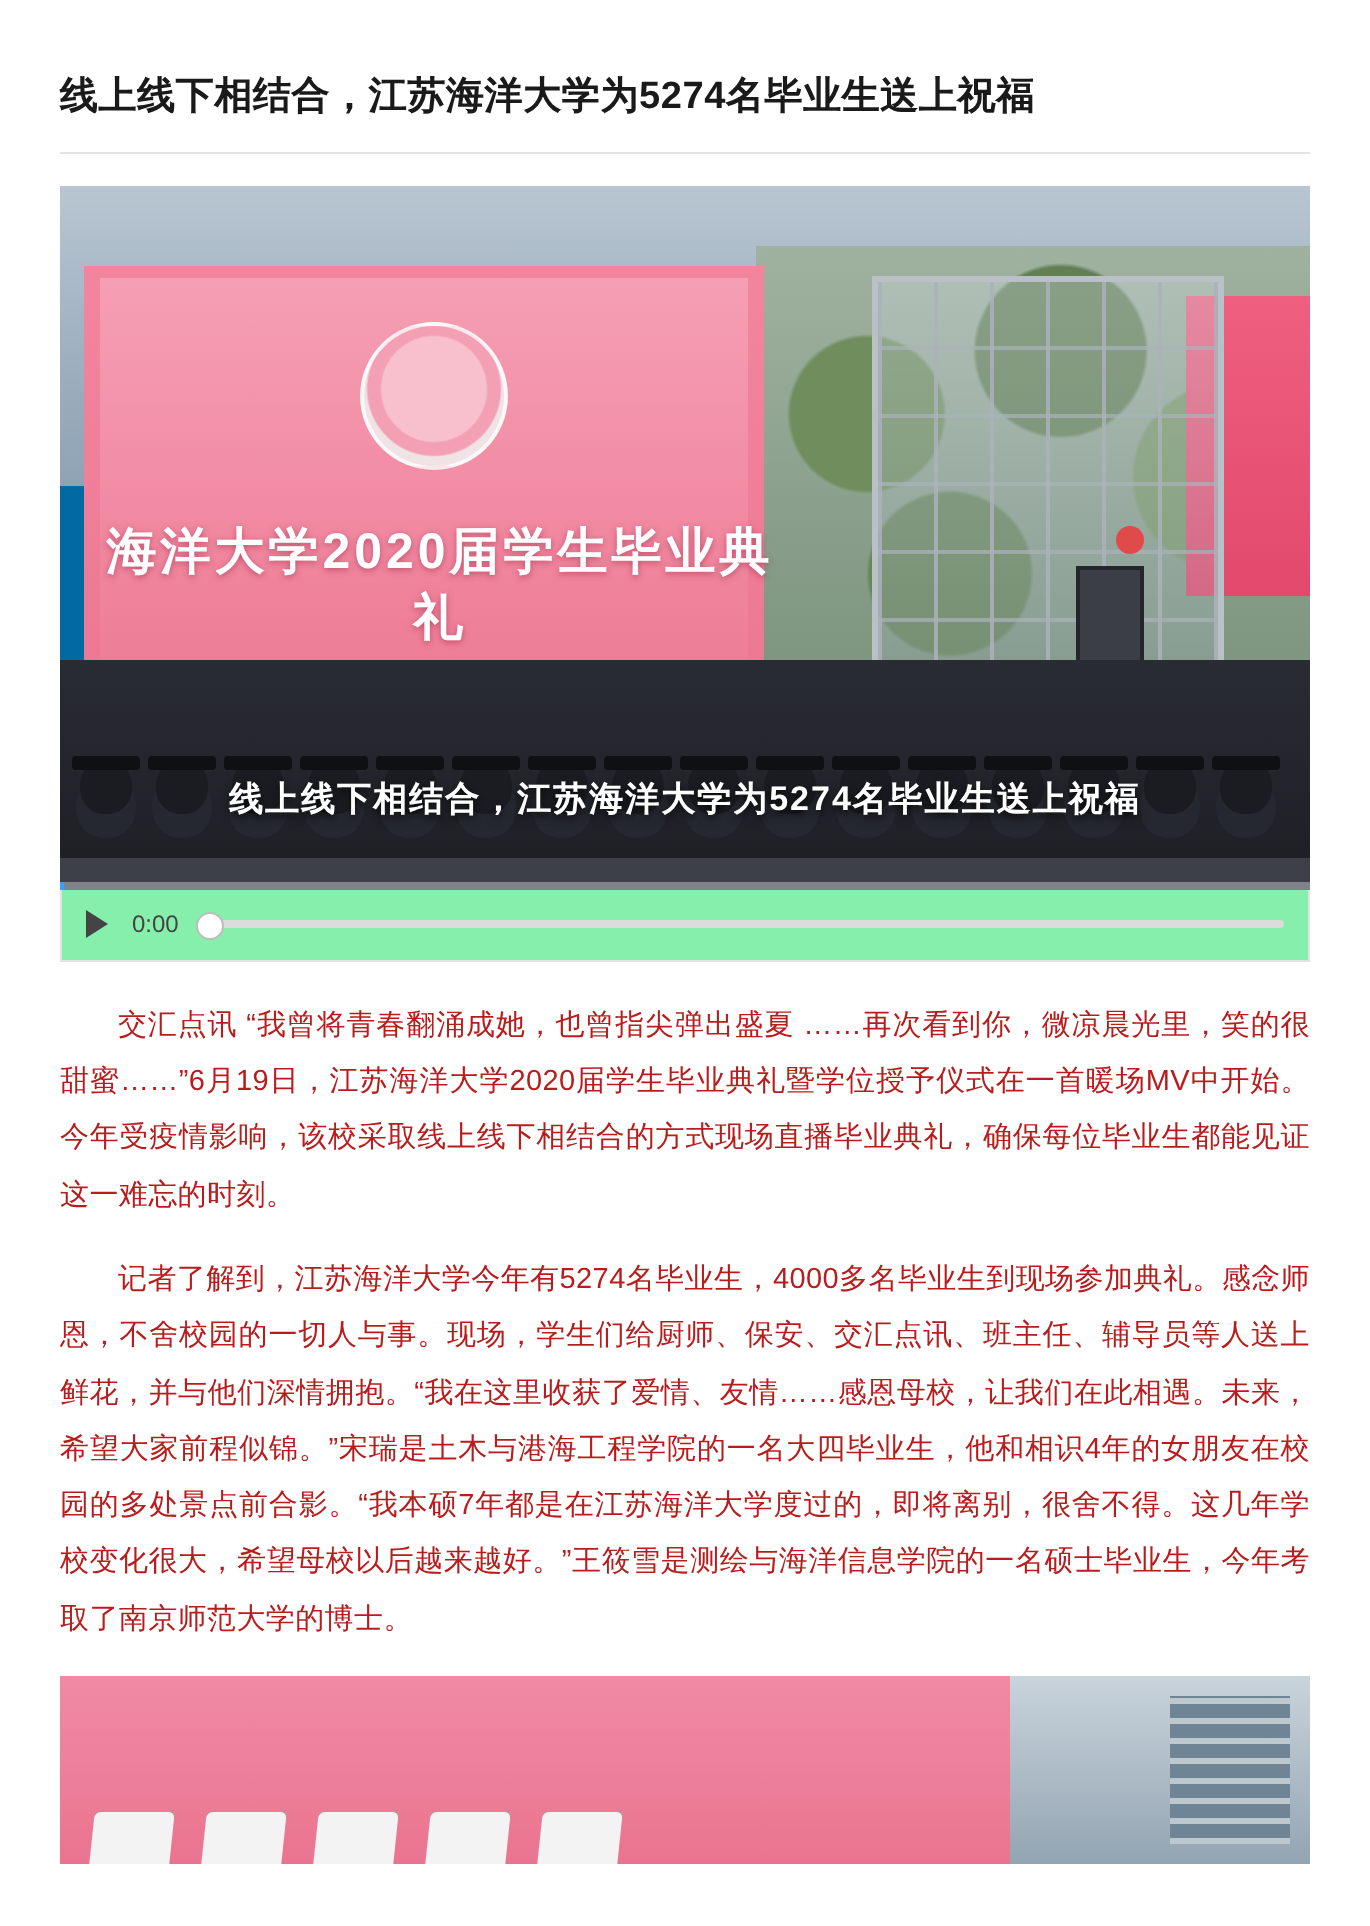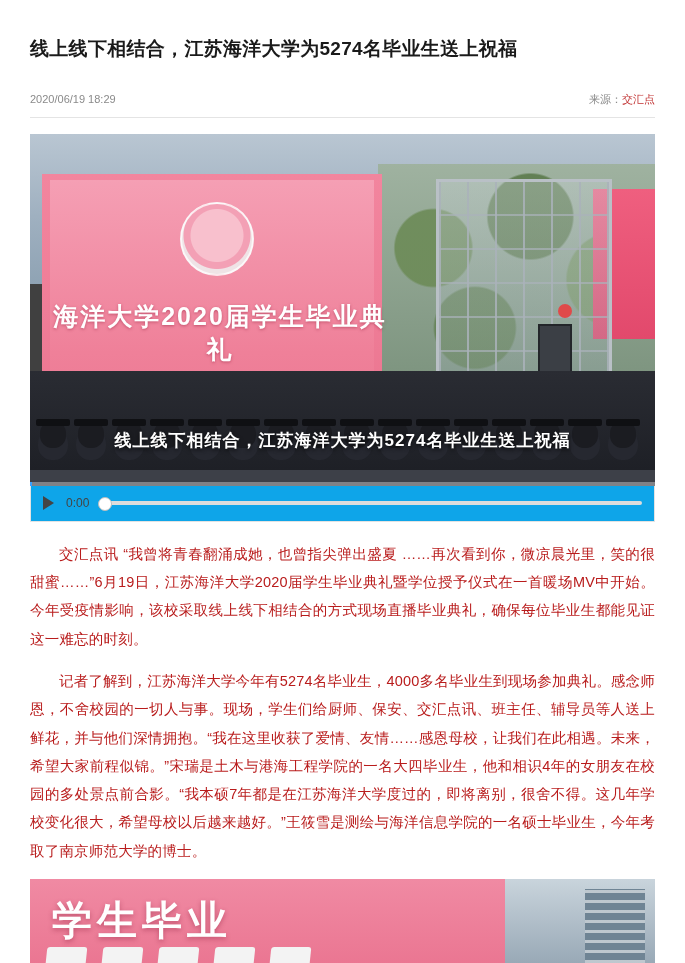--- a/index.html
+++ b/index.html
@@ -51,21 +51,21 @@
   .video-wrap {
     margin: 16px 30px 0 30px;
     width: 625px;
     position: relative;
   }
   .video {
     width: 625px;
     height: 352px;
     position: relative;
     overflow: hidden;
-    background: #404040;
+    background: #0369a1;
   }
   
   .v-sky {
     position: absolute;
     left: 0; top: 0; right: 0;
     height: 150px;
     background: linear-gradient(180deg, #b9c6d2 0%, #9fb0c0 55%, #8fa3b4 100%);
   }
   
   .v-trees {
@@ -192,21 +192,21 @@
     background: rgba(255,255,255,.35);
   }
   .v-progress-fill {
     height: 4px;
     width: 2px;
     background: #3aa0ff;
   }
   .controls {
     width: 625px;
     height: 36px;
-    background: #0ea5e9;
+    background: #86efac;
     border: 1px solid #e3e3e3;
     border-top: none;
     box-sizing: border-box;
     display: flex;
     align-items: center;
     padding: 0 12px;
   }
   .play-btn {
     width: 0; height: 0;
     border-left: 11px solid #444;
@@ -297,24 +297,20 @@
     transform: skewX(-6deg);
   }
 </style>
 </head>
 <body>
 
 <div class="page">
 
   <h1 class="headline">线上线下相结合，江苏海洋大学为5274名毕业生送上祝福</h1>
 
-  <div class="meta-row">
-    <span>2020/06/19 18:29</span>
-    <span class="meta-source"><span>来源：</span><span class="src-name">交汇点</span></span>
-  </div>
 
   <div class="divider"></div>
 
   <div class="video-wrap">
     <div class="video">
       <div class="v-sky"></div>
       <div class="v-trees"></div>
       <div class="v-banner-right"></div>
       <div class="v-truss"></div>
       <div class="v-speaker"></div>
@@ -379,21 +375,20 @@
   </div>
 
   <div class="body-text">
     <p class="para">交汇点讯 “我曾将青春翻涌成她，也曾指尖弹出盛夏 ……再次看到你，微凉晨光里，笑的很甜蜜……”6月19日，江苏海洋大学2020届学生毕业典礼暨学位授予仪式在一首暖场MV中开始。今年受疫情影响，该校采取线上线下相结合的方式现场直播毕业典礼，确保每位毕业生都能见证这一难忘的时刻。</p>
     <p class="para">记者了解到，江苏海洋大学今年有5274名毕业生，4000多名毕业生到现场参加典礼。感念师恩，不舍校园的一切人与事。现场，学生们给厨师、保安、交汇点讯、班主任、辅导员等人送上鲜花，并与他们深情拥抱。“我在这里收获了爱情、友情……感恩母校，让我们在此相遇。未来，希望大家前程似锦。”宋瑞是土木与港海工程学院的一名大四毕业生，他和相识4年的女朋友在校园的多处景点前合影。“我本硕7年都是在江苏海洋大学度过的，即将离别，很舍不得。这几年学校变化很大，希望母校以后越来越好。”王筱雪是测绘与海洋信息学院的一名硕士毕业生，今年考取了南京师范大学的博士。</p>
   </div>
 
   <div class="photo2">
     <div class="p2-bg"></div>
     <div class="p2-right"></div>
-    <div class="p2-text">学生毕业</div>
     <div class="p2-caps">
       <span style="left:0px"></span>
       <span style="left:56px"></span>
       <span style="left:112px"></span>
       <span style="left:168px"></span>
       <span style="left:224px"></span>
     </div>
   </div>
 
 </div>

